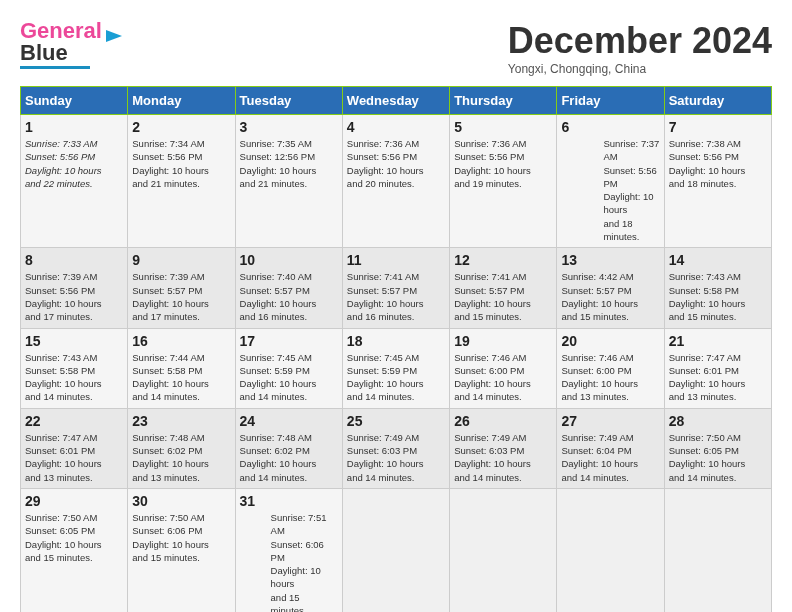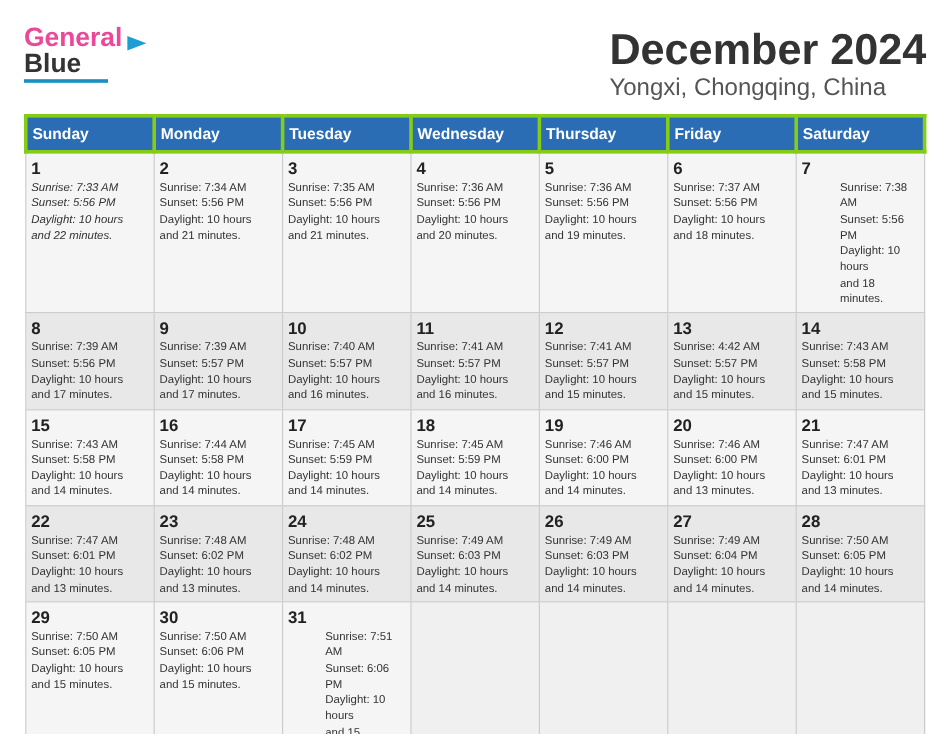--- a/index.html
+++ b/index.html
@@ -36,36 +36,36 @@
     }
     .title-area {
       text-align: left;
     }
     .month-title {
       font-size: 36px;
       font-weight: bold;
       color: #333;
     }
     .location {
-      font-size: 20px;
+      font-size: 12px;
       color: #555;
     }
     table {
       width: 100%;
       border-collapse: collapse;
       font-size: 11px;
     }
     thead tr th {
       background: #2a6db5;
       color: #fff;
       padding: 6px 4px;
       text-align: left;
       font-size: 13px;
       font-weight: bold;
-      border: 3px solid #84cc16;
+      border: 1px solid #84cc16;
     }
     tbody tr td {
       border: 1px solid #ccc;
       vertical-align: top;
       padding: 4px;
       background: #fff;
       width: calc(100% / 7);
       min-height: 80px;
       height: 80px;
     }
@@ -139,48 +139,48 @@
         <td>
           <span class="day-num">2</span>
           <div class="day-info" style="white-space: pre-line;">Sunrise: 7:34 AM
 Sunset: 5:56 PM
 Daylight: 10 hours
 and 21 minutes.</div>
         </td>
         <td>
           <span class="day-num">3</span>
           <div class="day-info" style="white-space: pre-line;">Sunrise: 7:35 AM
-Sunset: 5:56 PM
+Sunset: 12:56 PM
 Daylight: 10 hours
 and 21 minutes.</div>
         </td>
         <td>
           <span class="day-num">4</span>
           <div class="day-info" style="white-space: pre-line;">Sunrise: 7:36 AM
 Sunset: 5:56 PM
 Daylight: 10 hours
 and 20 minutes.</div>
         </td>
         <td>
           <span class="day-num">5</span>
           <div class="day-info" style="white-space: pre-line;">Sunrise: 7:36 AM
 Sunset: 5:56 PM
 Daylight: 10 hours
 and 19 minutes.</div>
         </td>
         <td>
           <span class="day-num">6</span>
-          <div class="day-info" style="white-space: pre-line;">Sunrise: 7:37 AM
+          <div class="day-info" style="white-space: pre-line; margin-left: 42px;">Sunrise: 7:37 AM
 Sunset: 5:56 PM
 Daylight: 10 hours
 and 18 minutes.</div>
         </td>
         <td>
           <span class="day-num">7</span>
-          <div class="day-info" style="white-space: pre-line; margin-left: 32px;">Sunrise: 7:38 AM
+          <div class="day-info" style="white-space: pre-line;">Sunrise: 7:38 AM
 Sunset: 5:56 PM
 Daylight: 10 hours
 and 18 minutes.</div>
         </td>
       </tr>
       <tr>
         <td>
           <span class="day-num">8</span>
           <div class="day-info" style="white-space: pre-line;">Sunrise: 7:39 AM
 Sunset: 5:56 PM

